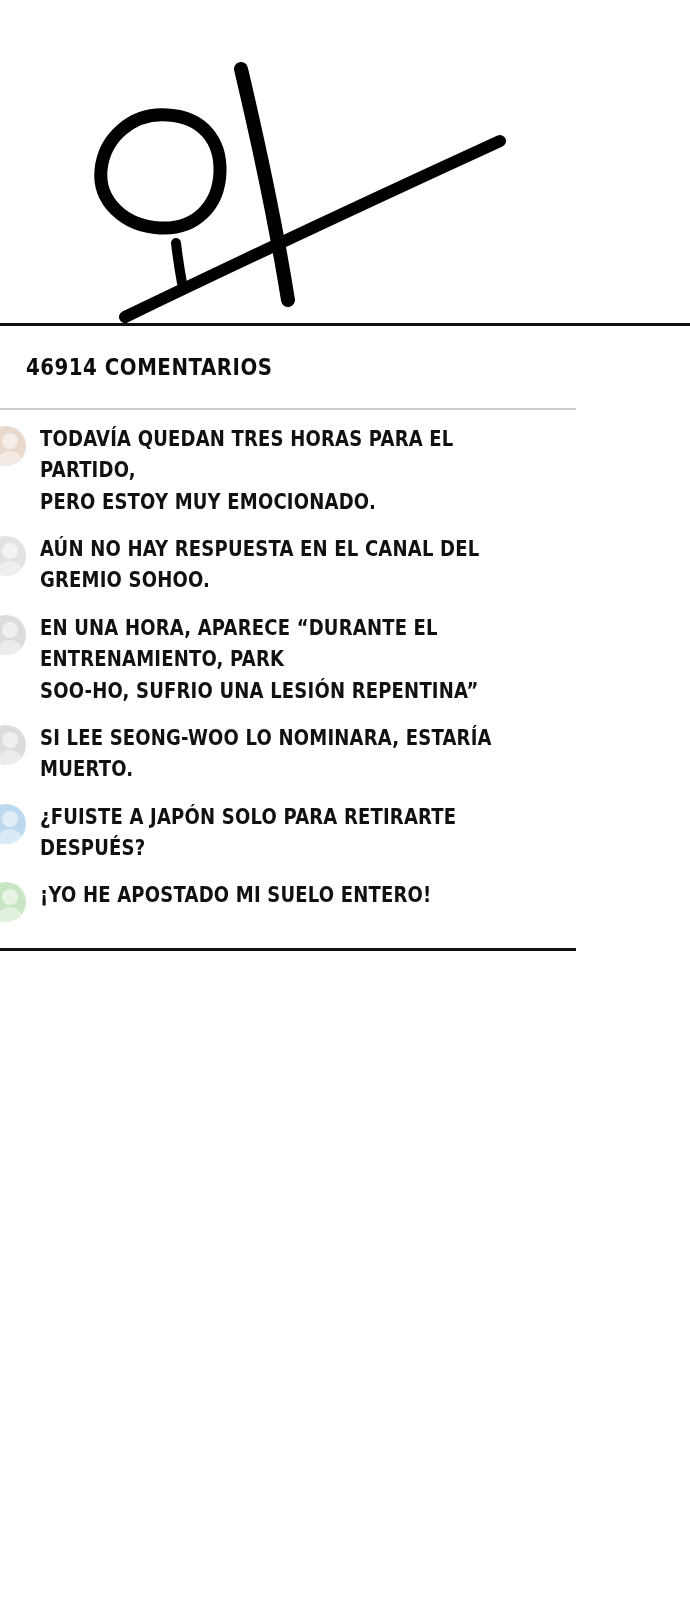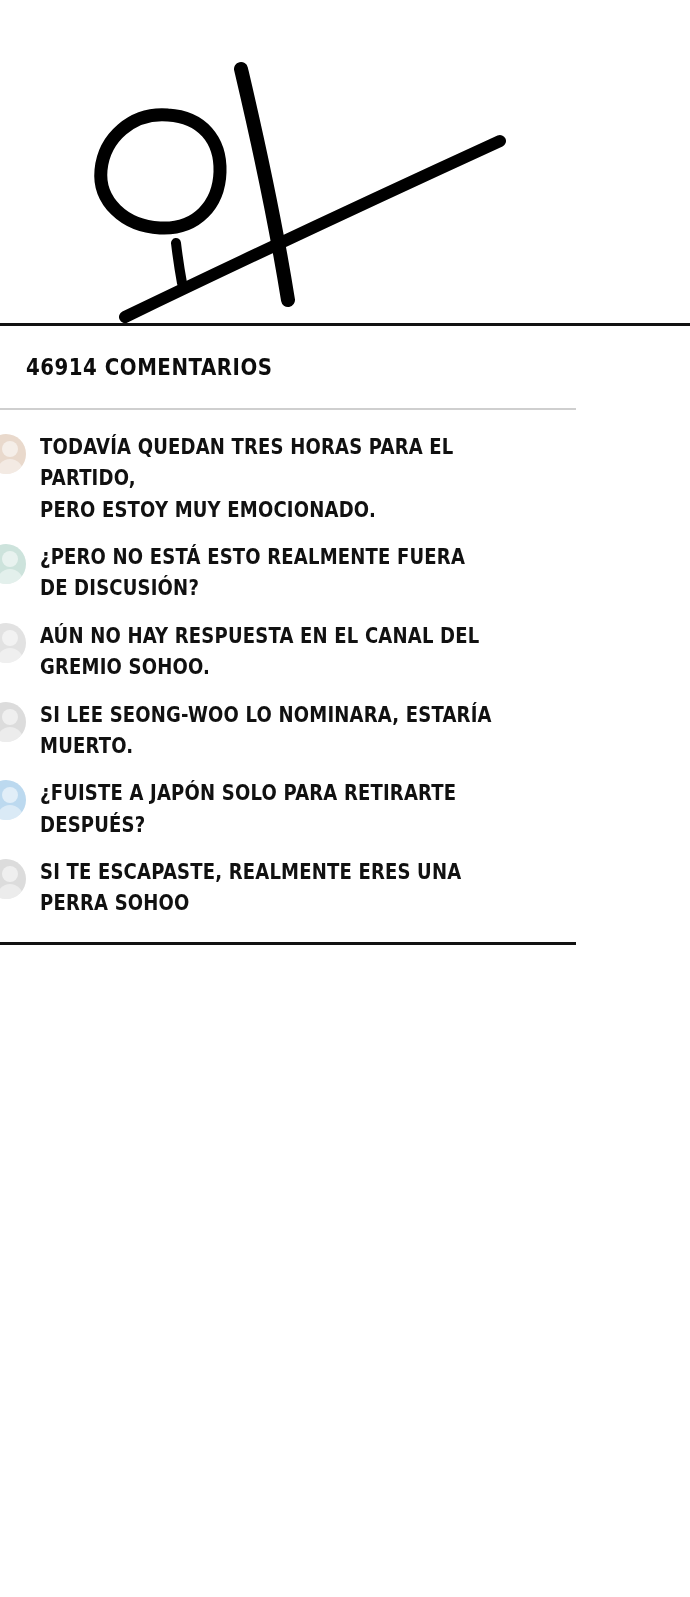--- a/index.html
+++ b/index.html
@@ -51,21 +51,21 @@
     letter-spacing: 0.6px;
     color: #0d0d0d;
     transform: scaleX(0.86);
     transform-origin: left center;
     white-space: nowrap;
   }
 
   
   .comment-list {
     background: #ffffff;
-    padding-top: 14px;
+    padding-top: 6px;
   }
   .comment-row {
     display: flex;
     align-items: flex-start;
     padding: 0 10px 0 0;
     min-height: 62px;
     position: relative;
   }
   .avatar-wrap {
     width: 42px;
@@ -157,67 +157,68 @@
     <div class="comment-row">
       <div class="avatar-wrap">
         <div class="avatar" style="background: rgb(233, 217, 204);"></div>
       </div>
       <div class="comment-body">
         <div class="comment-text">TODAVÍA QUEDAN TRES HORAS PARA EL PARTIDO,
 PERO ESTOY MUY EMOCIONADO.</div>
       </div>
     </div>
 
-    <div class="comment-row">
-      <div class="avatar-wrap">
-        <div class="avatar" style="background: rgb(205, 227, 220);"></div>
-      </div>
-      <div class="comment-body">
-        <div class="comment-text">¿PERO NO ESTÁ ESTO REALMENTE FUERA DE DISCUSIÓN?</div>
-      </div>
-    </div>
 
     <div class="comment-row">
       <div class="avatar-wrap">
         <div class="avatar" style="background: rgb(226, 226, 226);"></div>
       </div>
       <div class="comment-body">
         <div class="comment-text">AÚN NO HAY RESPUESTA EN EL CANAL DEL GREMIO SOHOO.</div>
       </div>
     </div>
 
 
-
     <div class="comment-row">
       <div class="avatar-wrap">
         <div class="avatar" style="background: rgb(220, 220, 220);"></div>
       </div>
       <div class="comment-body">
+        <div class="comment-text">EN UNA HORA, APARECE “DURANTE EL ENTRENAMIENTO, PARK
+SOO-HO, SUFRIO UNA LESIÓN REPENTINA”</div>
+      </div>
+    </div>
+
+    <div class="comment-row">
+      <div class="avatar-wrap">
+        <div class="avatar" style="background: rgb(220, 220, 220);"></div>
+      </div>
+      <div class="comment-body">
         <div class="comment-text">SI LEE SEONG-WOO LO NOMINARA, ESTARÍA MUERTO.</div>
       </div>
     </div>
 
     <div class="comment-row">
       <div class="avatar-wrap">
         <div class="avatar" style="background: rgb(188, 217, 239);"></div>
       </div>
       <div class="comment-body">
         <div class="comment-text">¿FUISTE A JAPÓN SOLO PARA RETIRARTE DESPUÉS?</div>
       </div>
     </div>
 
 
 
-
-    <div class="comment-row">
-      <div class="avatar-wrap">
-        <div class="avatar" style="background: rgb(220, 220, 220);"></div>
-      </div>
-      <div class="comment-body">
-        <div class="comment-text">SI TE ESCAPASTE, REALMENTE ERES UNA PERRA SOHOO</div>
-      </div>
-    </div>
+    <div class="comment-row">
+      <div class="avatar-wrap">
+        <div class="avatar" style="background: rgb(201, 230, 196);"></div>
+      </div>
+      <div class="comment-body">
+        <div class="comment-text">¡YO HE APOSTADO MI SUELO ENTERO!</div>
+      </div>
+    </div>
+
 
   </div>
 
   <div class="bottom-rule"></div>
 
 </div>
 
 </body></html>

